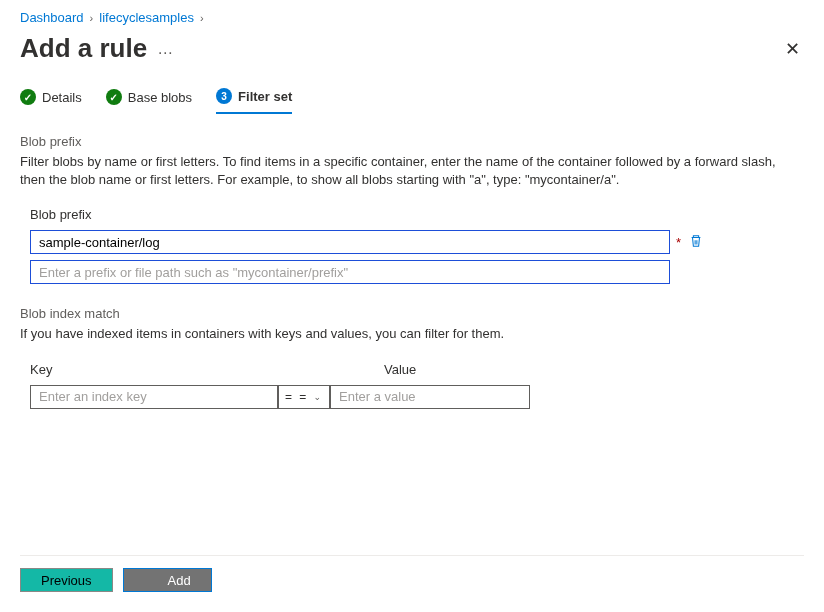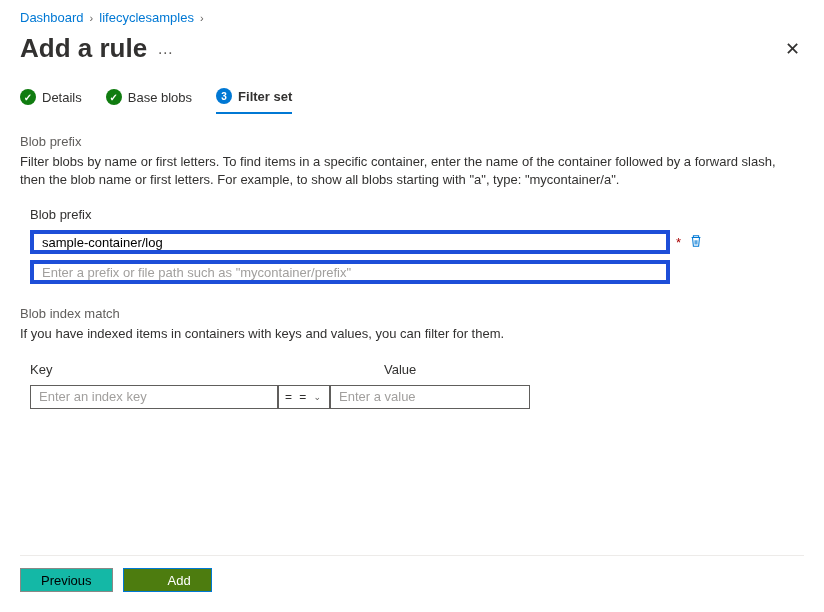--- a/index.html
+++ b/index.html
@@ -21,40 +21,40 @@
     .step-icon { width: 16px; height: 16px; border-radius: 50%; display: flex; align-items: center; justify-content: center; font-size: 10px; color: #fff; font-weight: bold; }
     .step-done { background: #107c10; }
     .step-current { background: #0078d4; }
     
     .content { padding: 20px 20px 0; font-size: 13px; }
     .section-label { color: #605e5c; margin-bottom: 4px; }
     .section-desc { color: #323130; margin-bottom: 18px; line-height: 1.4; }
     
     .field-label { font-weight: 400; color: #323130; margin-bottom: 8px; padding-left: 10px; }
     .prefix-row { display: flex; align-items: center; gap: 6px; margin-bottom: 6px; padding-left: 10px; }
-    .prefix-row input { flex: 0 0 640px; height: 24px; border: 4px solid #1d4ed8; padding: 0 8px; font-size: 13px; }
+    .prefix-row input { flex: 0 0 640px; height: 24px; border: 1px solid #1d4ed8; padding: 0 8px; font-size: 13px; }
     .prefix-row input::placeholder { color: #a19f9d; }
     .req { color: #a80000; }
     .trash { color: #0078d4; cursor: pointer; font-size: 14px; padding: 2px; }
     
     .kv-section { margin-top: 22px; }
     .kv-header { display: flex; padding-left: 10px; margin-top: 14px; margin-bottom: 8px; }
     .kv-header .col-key { width: 280px; }
     .kv-header .col-val { margin-left: 74px; }
     .kv-row { display: flex; align-items: center; padding-left: 10px; }
     .kv-row input { height: 24px; border: 1px solid #605e5c; padding: 0 8px; font-size: 13px; }
     .kv-row input::placeholder { color: #a19f9d; }
     .key-input { width: 248px; }
     .val-input { width: 200px; }
     .op-select { width: 52px; height: 24px; border: 1px solid #605e5c; display: flex; align-items: center; justify-content: space-between; padding: 0 6px; cursor: pointer; font-size: 12px; letter-spacing: 2px; }
     .op-select .chev-down { font-size: 9px; color: #605e5c; }
     
     .footer { position: absolute; bottom: 20px; left: 20px; right: 20px; border-top: 1px solid #edebe9; padding-top: 12px; display: flex; gap: 10px; }
     .btn { height: 24px; padding: 0 20px; font-size: 13px; border: 1px solid #8a8886; background: #14b8a6; cursor: pointer; min-width: 80px; }
-    .btn.primary { background: #4d7c0f; border-color: #0078d4; color: #fff; padding-left: 44px; }
+    .btn.primary { background: #737373; border-color: #0078d4; color: #fff; padding-left: 44px; }
   </style>
 </head>
 <body>
 
 <div class="breadcrumb">
   <a href="#">Dashboard</a>
   <span class="chev">›</span>
   <a href="#">lifecyclesamples</a>
   <span class="chev">›</span>
 </div>

